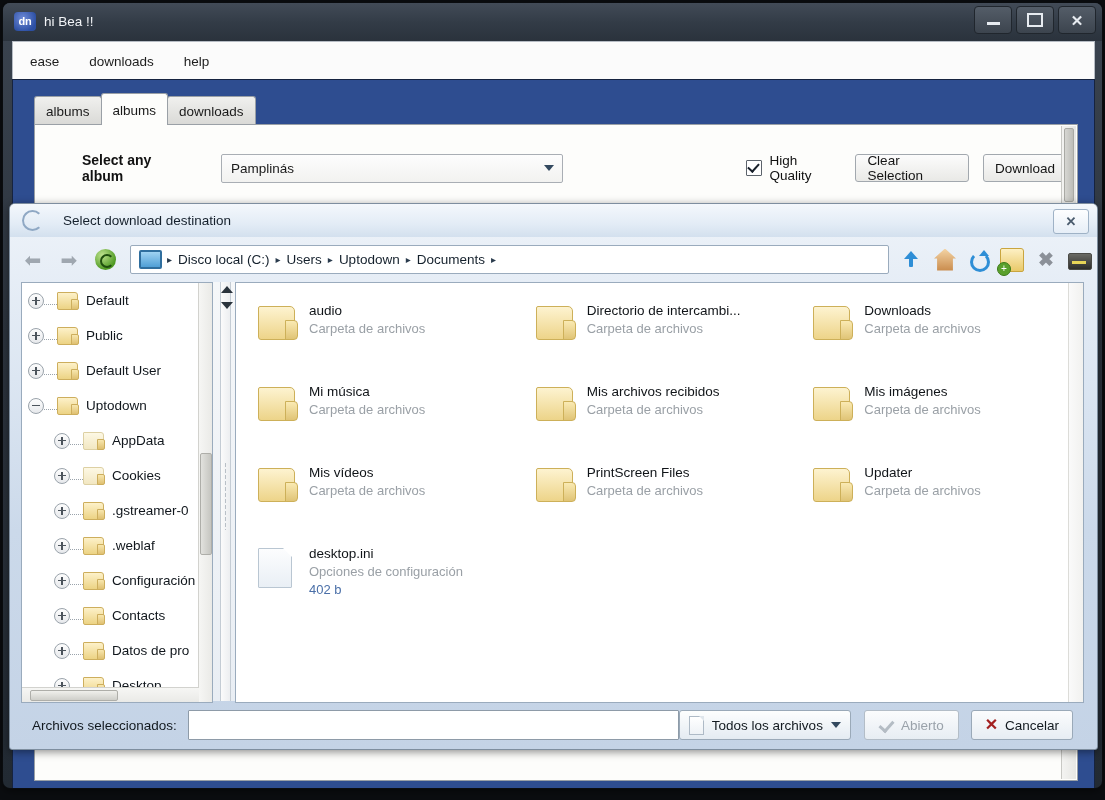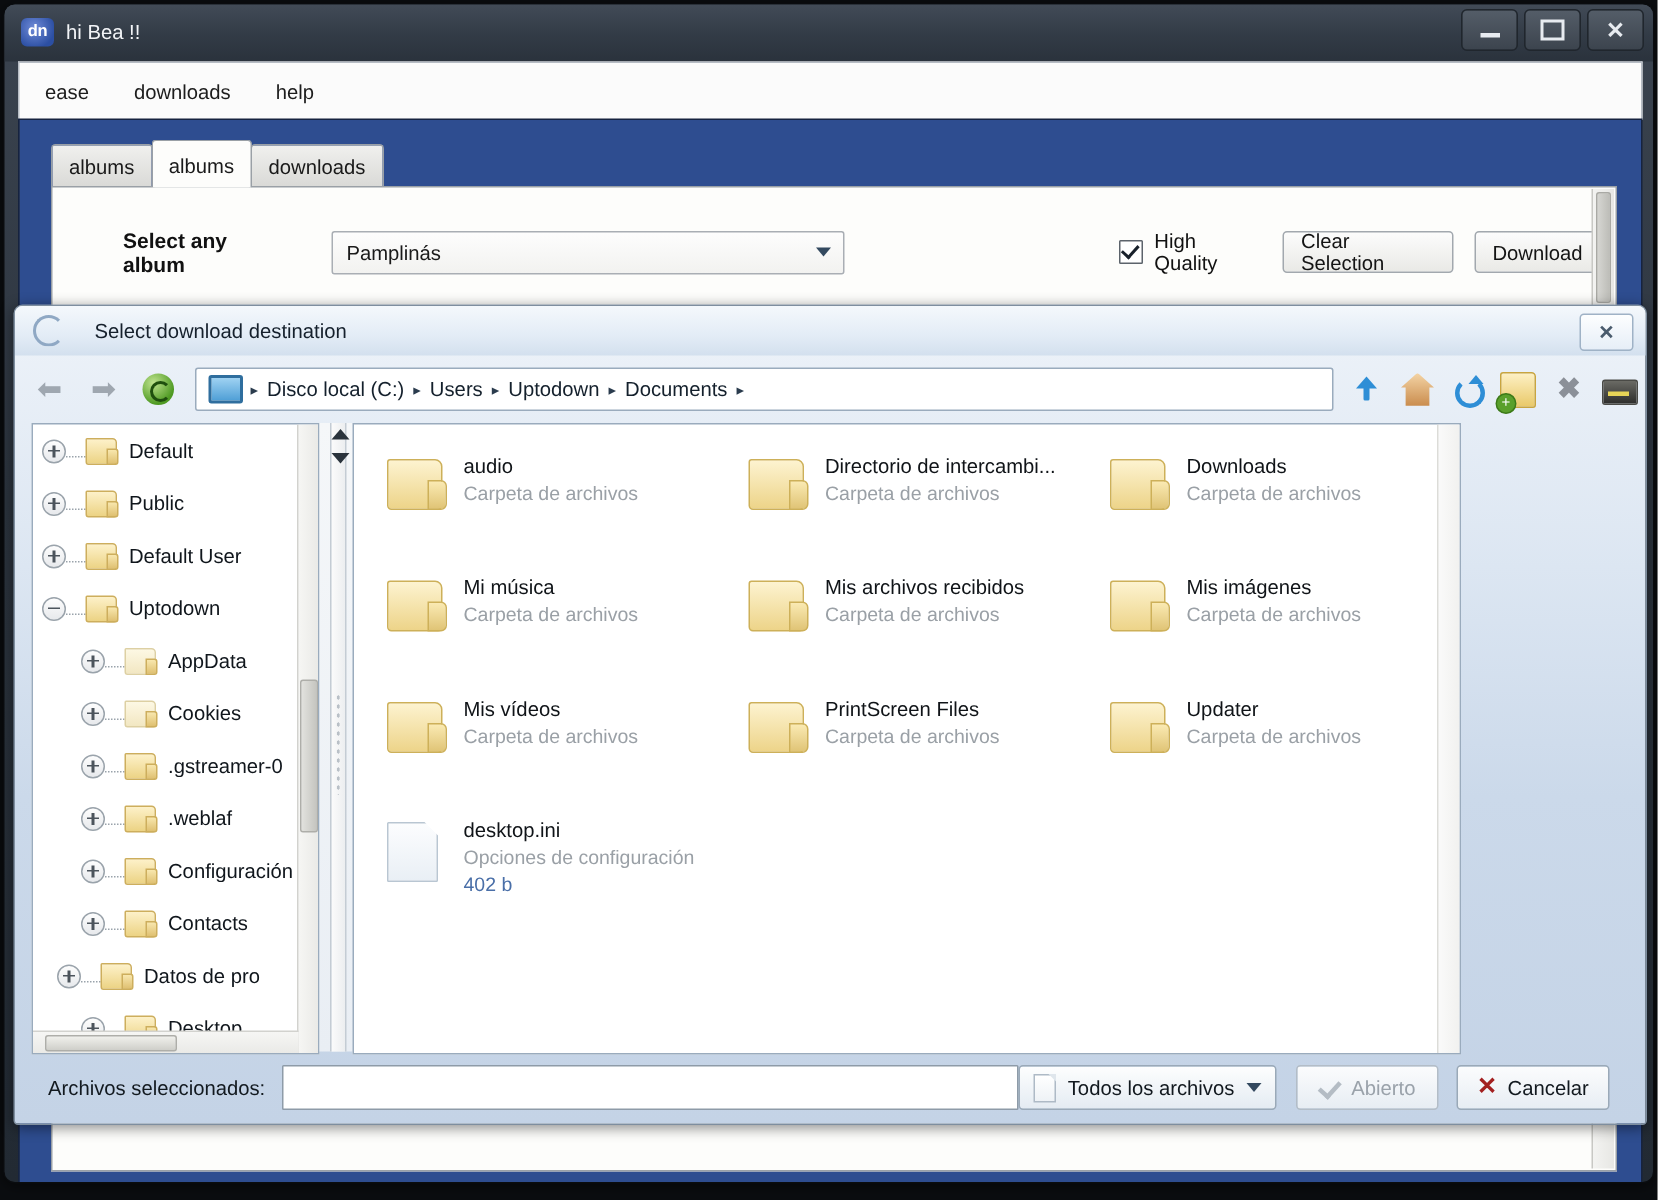--- a/index.html
+++ b/index.html
@@ -200,21 +200,21 @@
   .i-view{
     background:linear-gradient(180deg,#6a6a64,#2e2e2c);
     border:1px solid #4a4a46;border-radius:2px;height:15px;margin-top:4px;
   }
   .i-view::after{
     content:"";position:absolute;left:3px;top:7px;width:14px;height:3px;background:#e7d457;
   }
 
   
   .dlg-body{
-    position:absolute;left:11px;top:78px;width:953px;height:419px;
+    position:absolute;left:11px;top:78px;width:1063px;height:419px;
     display:flex;
   }
   .tree-pane{
     width:190px;height:100%;background:#fff;border:1px solid #9aabbd;
     position:relative;overflow:hidden;
   }
   .tree-list{position:absolute;left:0;top:0;width:176px;}
   .tnode{
     height:35px;display:flex;align-items:center;font-size:13.5px;color:#10161c;
     position:relative;padding-left:6px;
@@ -515,21 +515,21 @@
             <span class="tname">Configuración</span>
           </div>
 
           <div class="tnode" style="padding-left:32px">
             <span class="toggle plus"></span>
               <span class="dots"></span>
             <span class="fold"></span>
             <span class="tname">Contacts</span>
           </div>
 
-          <div class="tnode" style="padding-left:16px">
+          <div class="tnode" style="padding-left:32px">
             <span class="toggle plus"></span>
               <span class="dots"></span>
             <span class="fold"></span>
             <span class="tname">Datos de pro</span>
           </div>
 
           <div class="tnode" style="padding-left:32px">
             <span class="toggle plus"></span>
               <span class="dots"></span>
             <span class="fold"></span>

